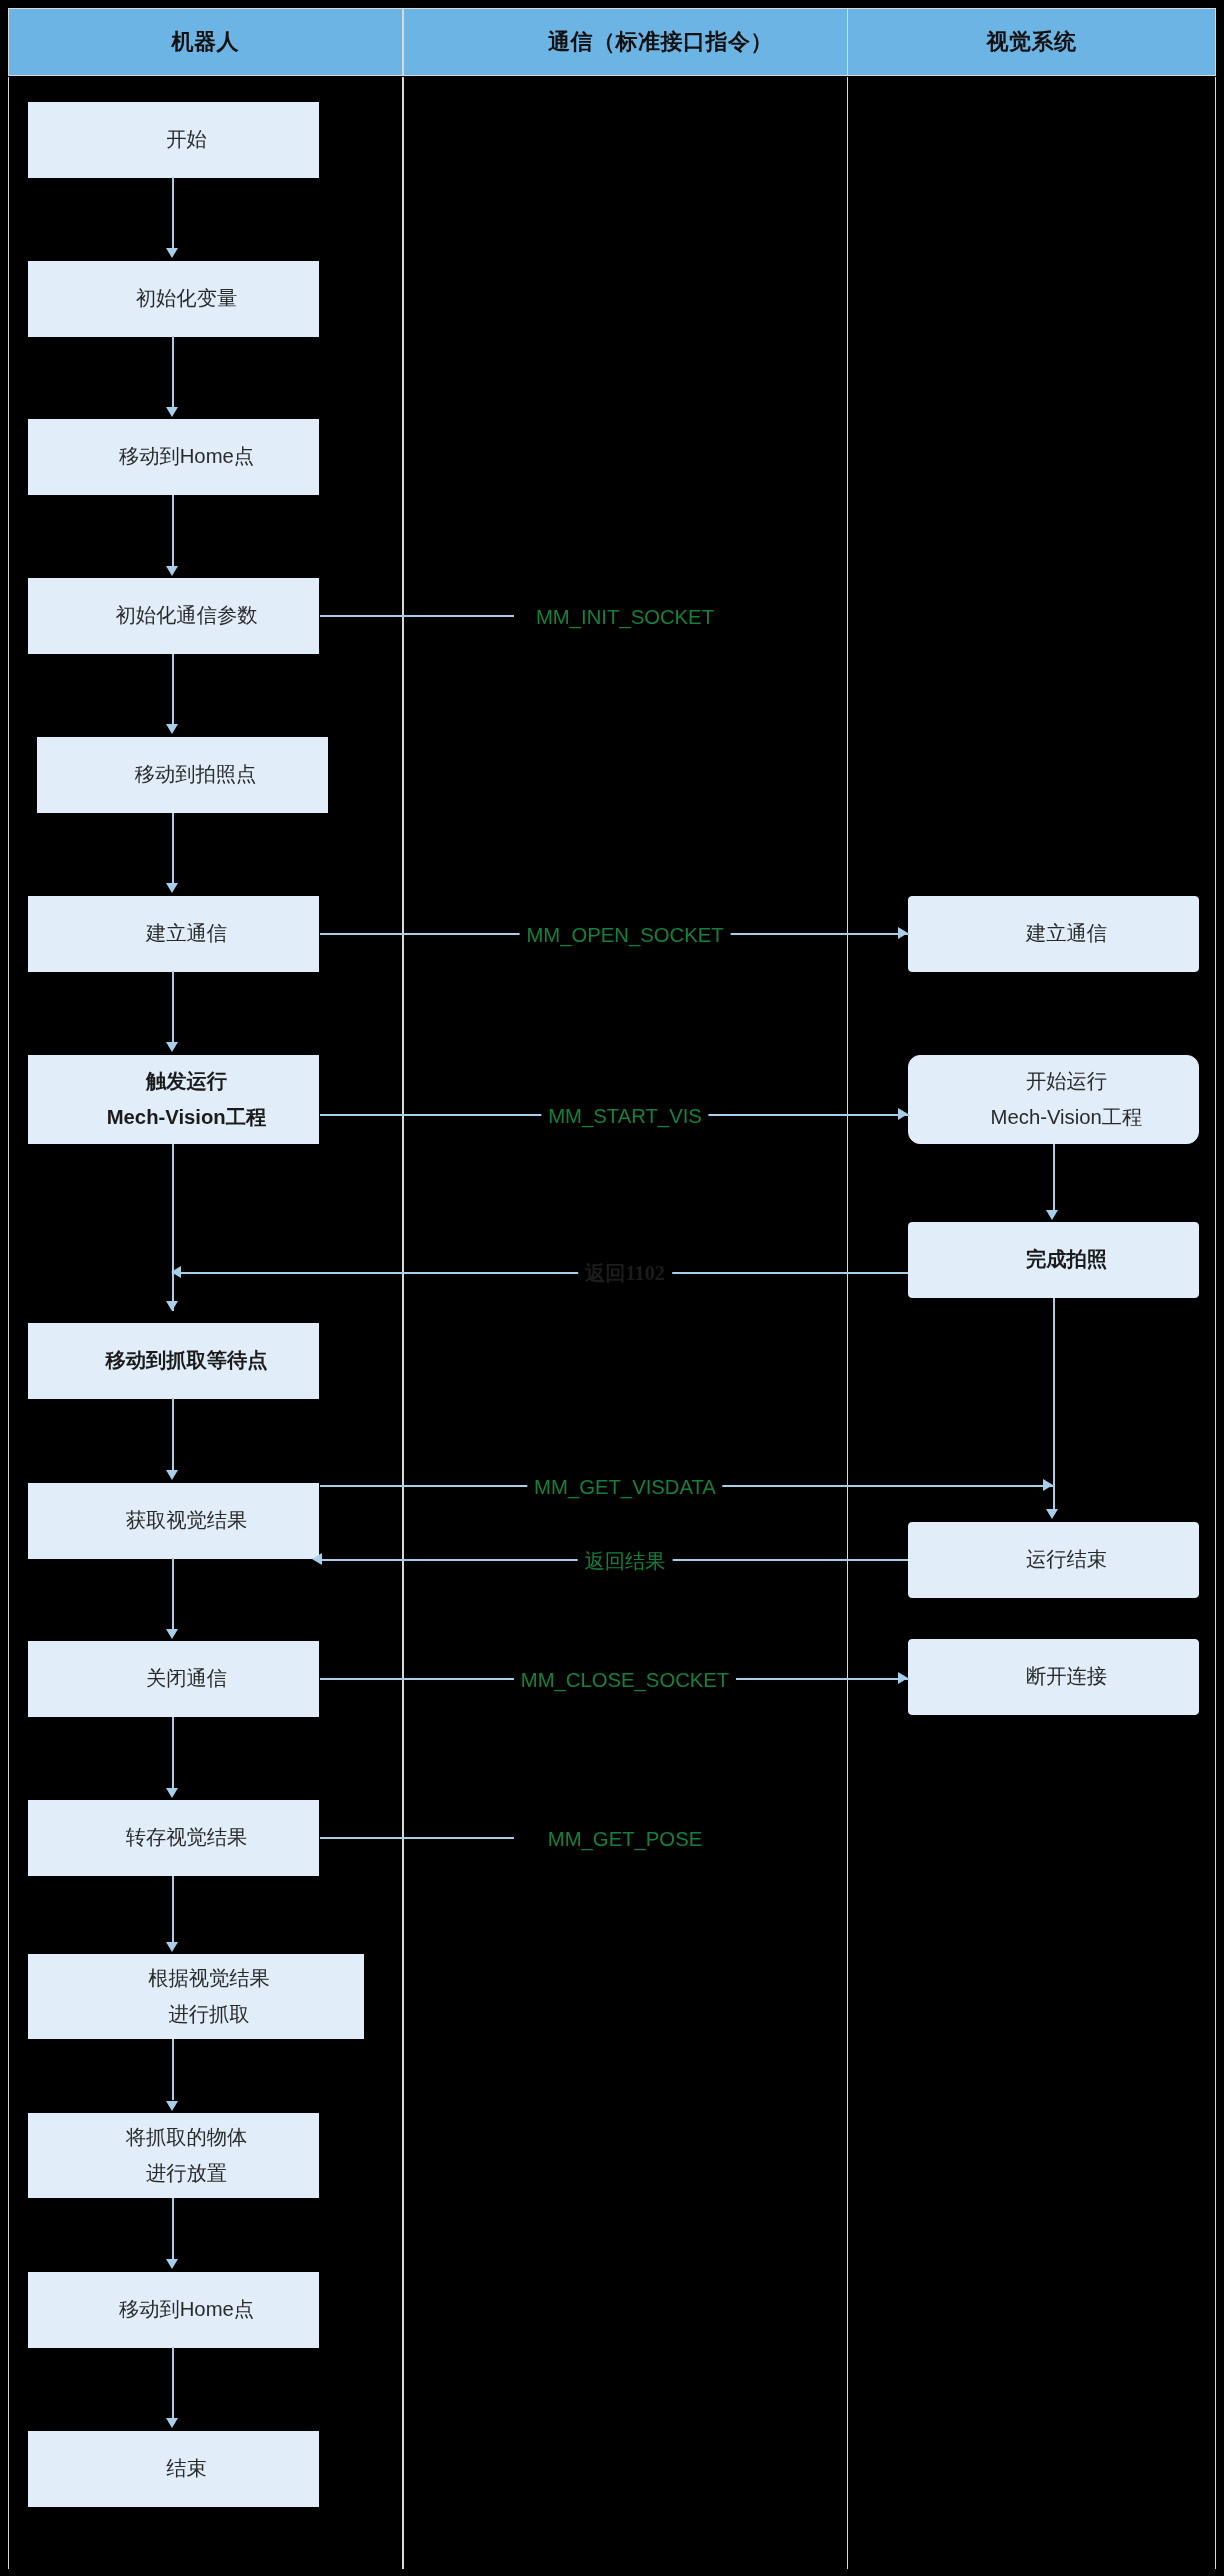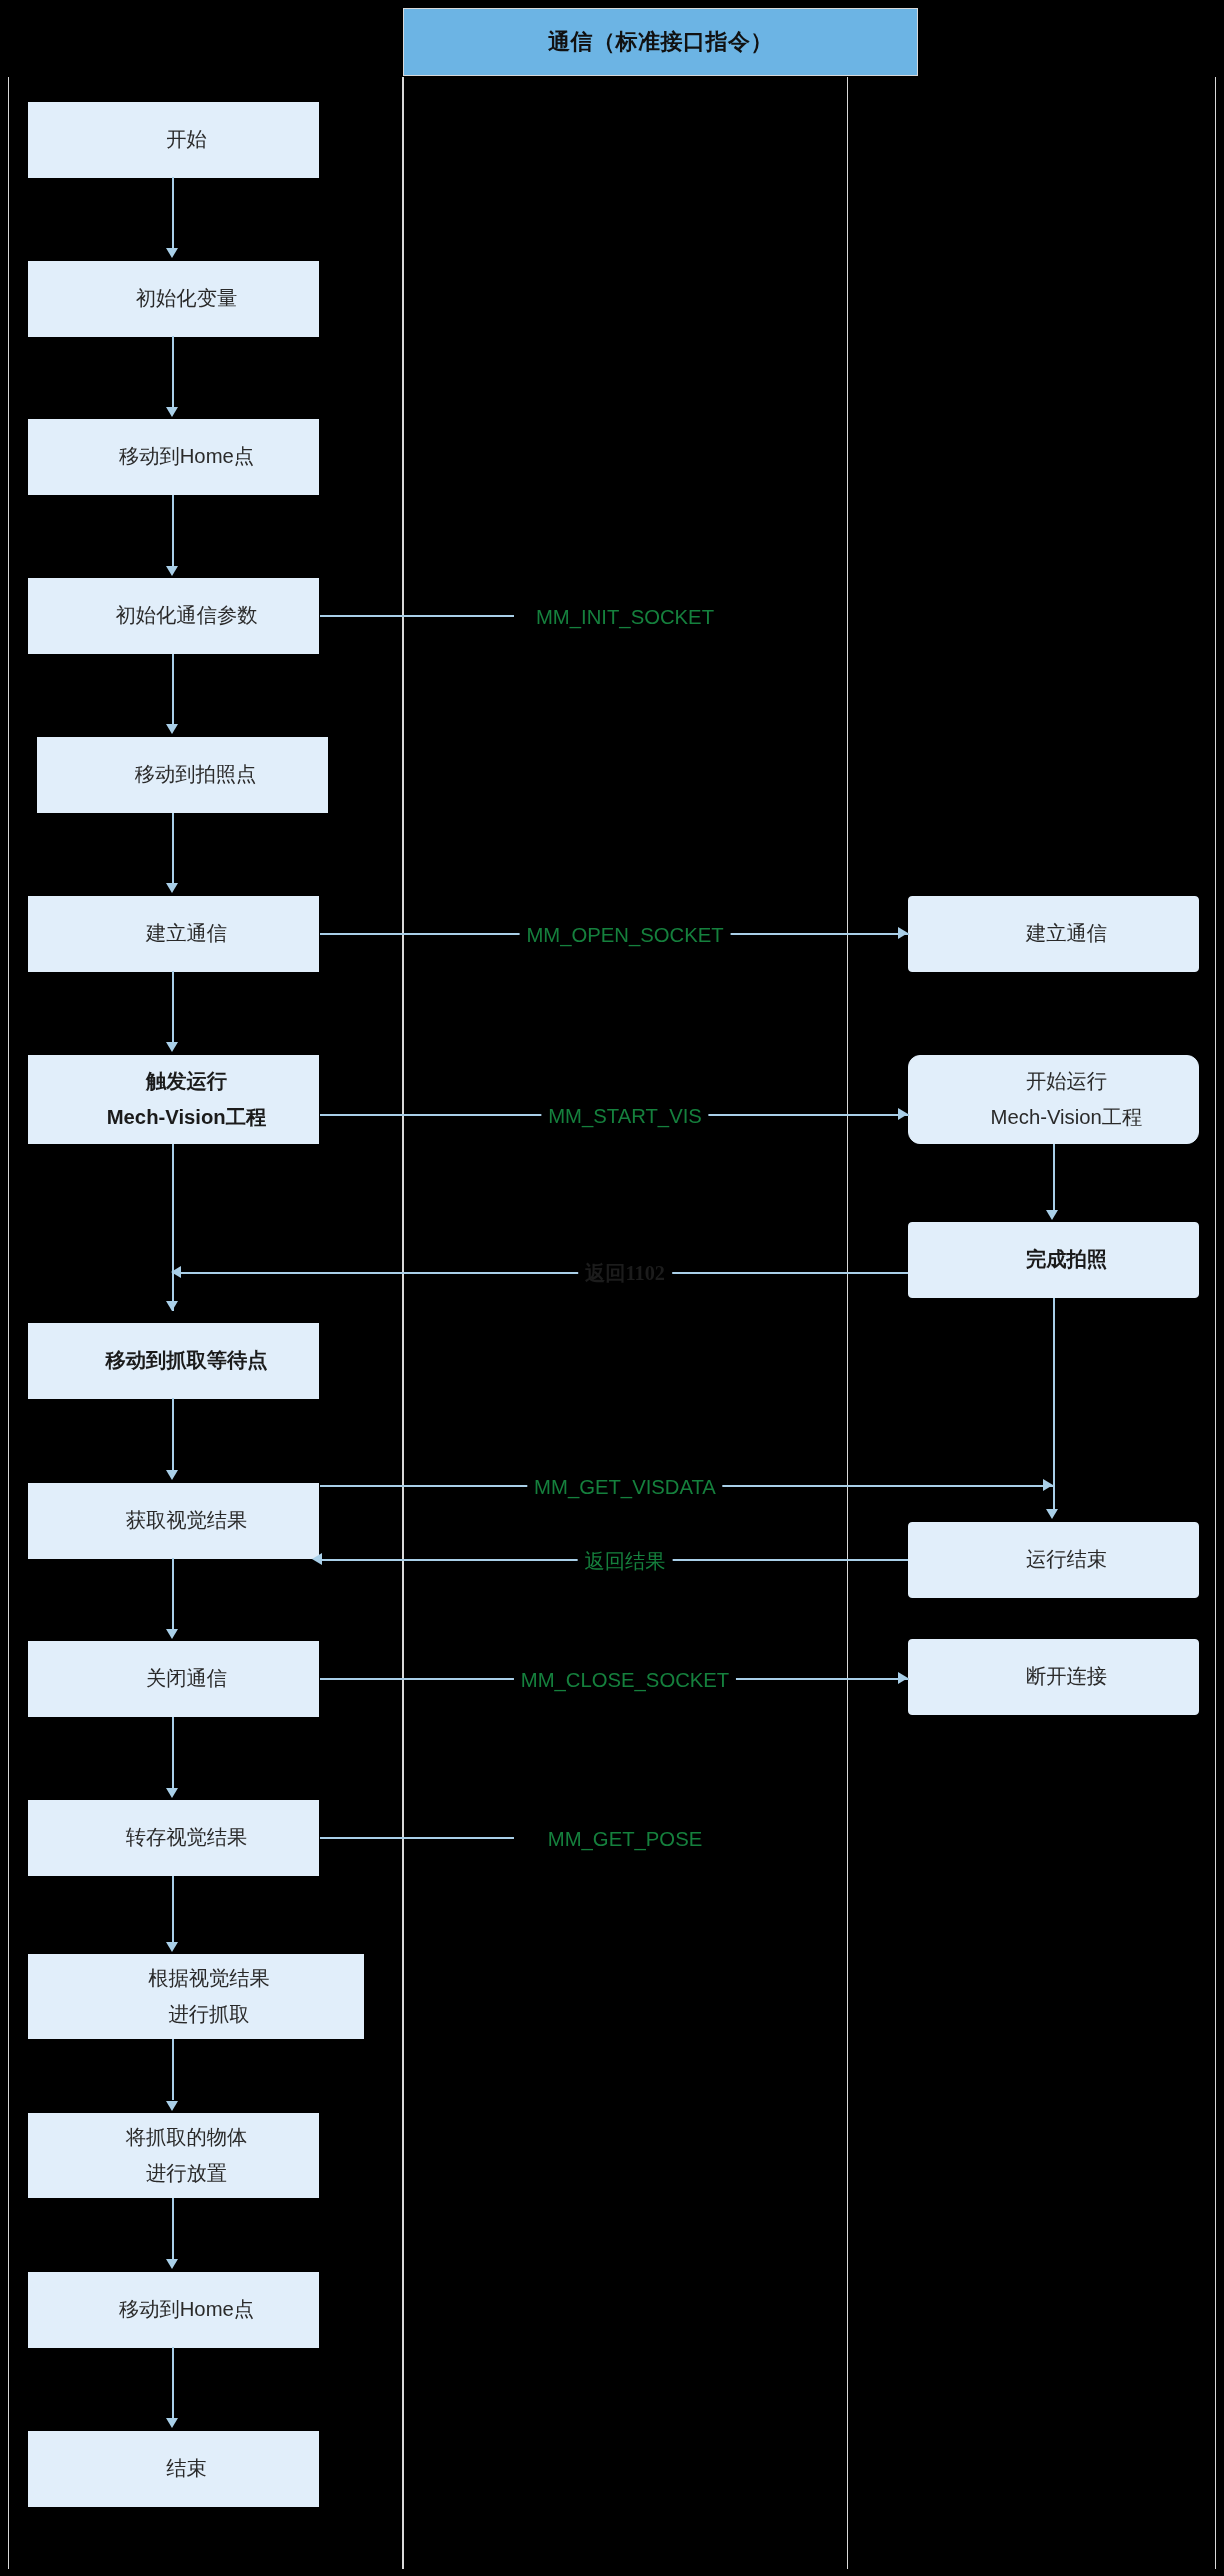--- a/index.html
+++ b/index.html
@@ -49,22 +49,28 @@
     background:#000;padding:0 6.8px;color:#15803d;
     font-size:20.3px;white-space:nowrap;
   }
   .elabel.bold{font-weight:bold;color:#1c1c1c;}
 </style>
 </head>
 <body>
 
 <div id="page">
 
+  <div class="lane-head" style="left:7.7px;width:395px;">
+    <span>机器人</span>
+  </div>
   <div class="lane-head" style="left:403px;width:515px;">
     <span>通信（标准接口指令）</span>
+  </div>
+  <div class="lane-head" style="left:847px;width:369px;">
+    <span>视觉系统</span>
   </div>
 
   <div class="lane-body" style="left:7.7px;width:395px;"></div>
   <div class="lane-body" style="left:403px;width:445px;"></div>
   <div class="lane-body" style="left:847px;width:369px;"></div>
 
   <div class="node" style="left:28px;top:102px;width:291px;height:76px;">
     <span class="ln">开始</span>
   </div>
 

